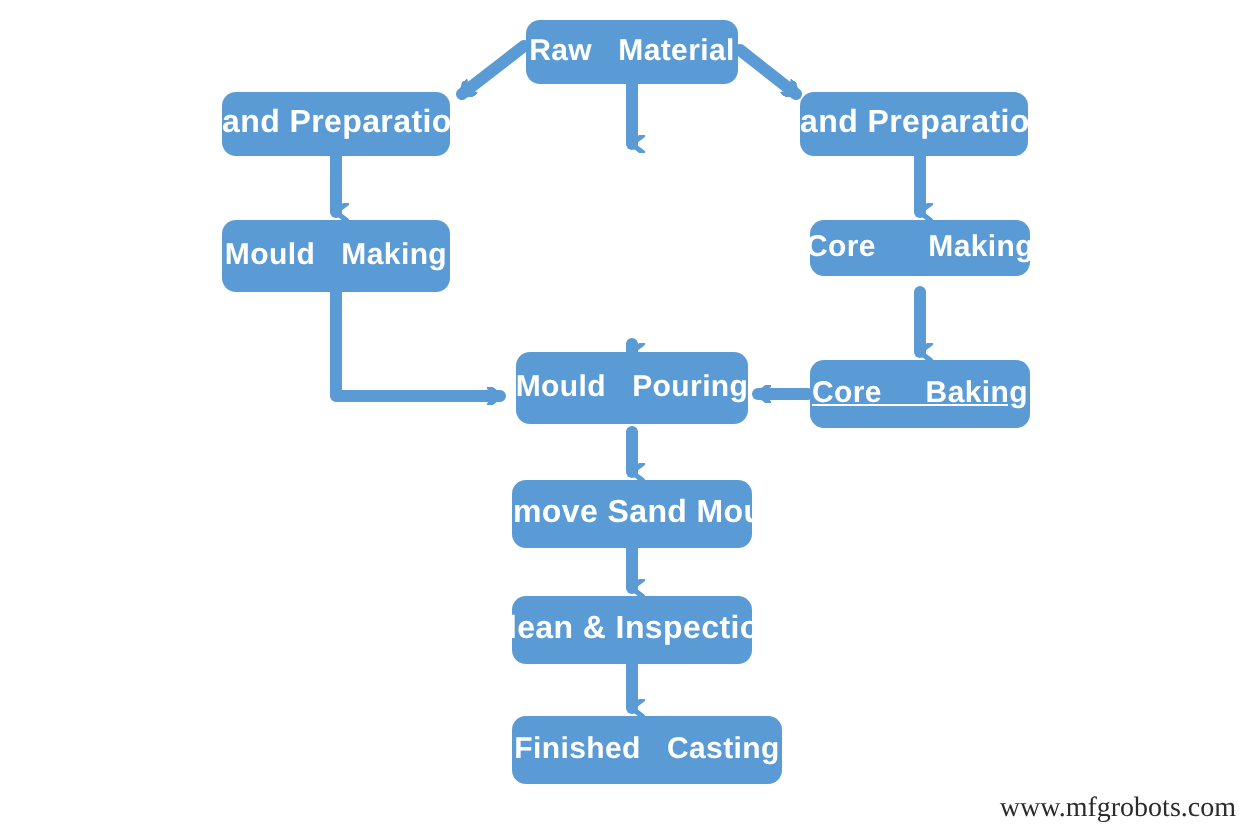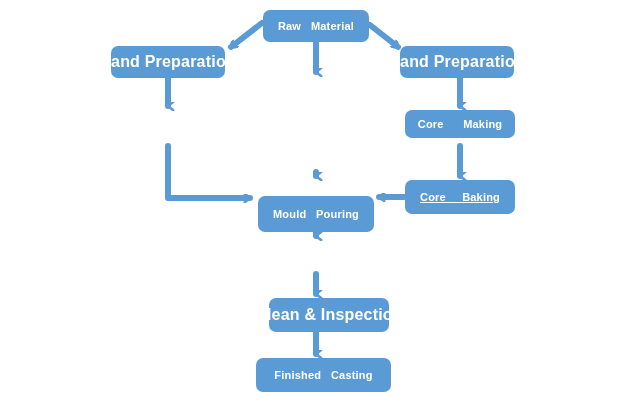--- a/index.html
+++ b/index.html
@@ -28,21 +28,21 @@
     position: absolute;
     box-sizing: border-box;
     background: #5B9BD5;
     border-radius: 7px;
     color: #ffffff;
     display: flex;
     align-items: center;
     justify-content: center;
     text-align: center;
     font-weight: bold;
-    font-size: 11px;
+    font-size: 15px;
     letter-spacing: 0.2px;
     white-space: pre;
     line-height: 1.1;
     z-index: 3;
   }
   .node.small-text { font-size: 16px; }
   .diamond-wrap {
     position: absolute;
     z-index: 3;
   }
@@ -124,29 +124,32 @@
 
     <line x1="316" y1="274" x2="316" y2="294" stroke="#5B9BD5" stroke-width="6" stroke-linecap="round" marker-end="url(#arrow-down)"></line>
 
     <line x1="316" y1="332" x2="316" y2="354" stroke="#5B9BD5" stroke-width="6" stroke-linecap="round" marker-end="url(#arrow-down)"></line>
   </svg>
 
   <div class="node" style="left:263px; top:10px; width:106px; height:32px;">Raw   Material</div>
 
   <div class="node small-text" style="left:111px; top:46px; width:114px; height:32px;">Sand Preparation</div>
 
+  <div class="node" style="left:111px; top:110px; width:114px; height:36px;">Mould   Making</div>
 
 
   <div class="node small-text" style="left:400px; top:46px; width:114px; height:32px;">Sand Preparation</div>
 
   <div class="node" style="left:405px; top:110px; width:110px; height:28px;">Core      Making</div>
 
   <div class="node" style="left:405px; top:180px; width:110px; height:34px;text-decoration:underline;">Core     Baking</div>
 
-  <div class="node" style="left:258px; top:196px; width:116px; height:36px;">Mould   Pouring</div>
+  <div class="node" style="left:258px; top:176px; width:116px; height:36px;">Mould   Pouring</div>
 
+  <div class="node small-text" style="left:256px; top:240px; width:120px; height:34px;">Remove Sand Mould</div>
 
-  <div class="node small-text" style="left:269px; top:298px; width:120px; height:34px;">Clean &amp; Inspection</div>
+  <div class="node small-text" style="left:256px; top:298px; width:120px; height:34px;">Clean &amp; Inspection</div>
 
   <div class="node" style="left:256px; top:358px; width:135px; height:34px;">Finished   Casting</div>
 
+  <div id="watermark">www.mfgrobots.com</div>
 
 </div>
 
 </body></html>

